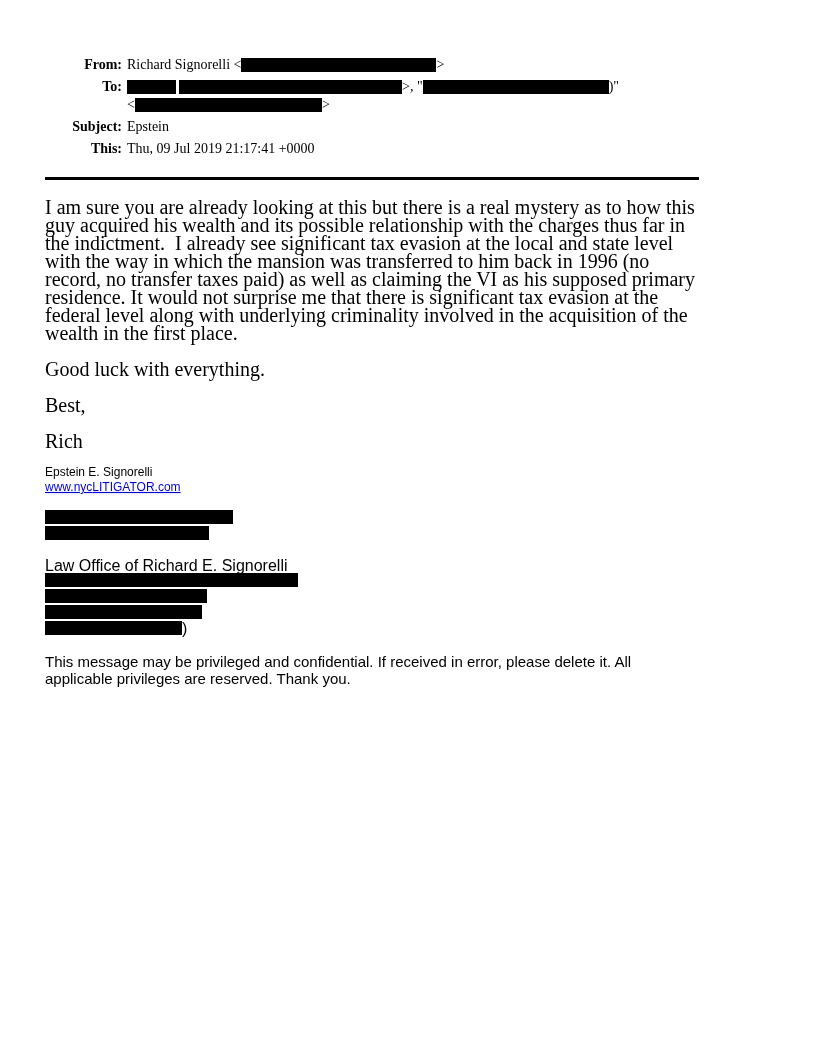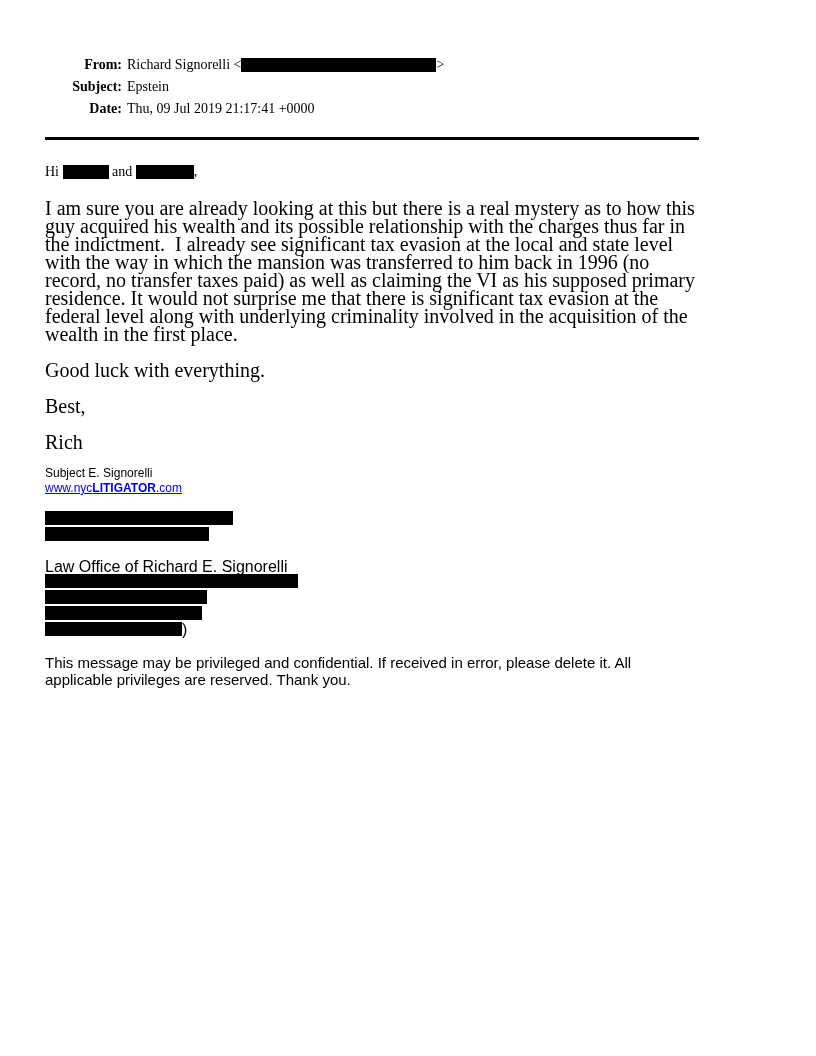--- a/index.html
+++ b/index.html
@@ -29,68 +29,71 @@
   hr.sep { border: none; border-top: 3px solid #000; margin: 19px 0 0 0; }
 
   
   .greeting { margin-top: 23px; font-size: 14px; line-height: 18px; }
   .para { margin-top: 18px; font-size: 20px; line-height: 18px; white-space: pre-wrap; }
 
   
   .sans { font-family: "Liberation Sans", "DejaVu Sans", sans-serif; }
   .sig-block { margin-top: 15px; font-size: 12px; line-height: 15px; }
   .sig-link { color: #0000EE; text-decoration: underline; cursor: pointer; }
-  .sig-link .bold { font-weight: bold; margin-top: 20px; }
+  .sig-link .bold { font-weight: normal; margin-top: 20px; }
   .contact-redactions { margin-top: 15px; }
   .firm-block { margin-top: 18px; font-size: 16px; line-height: 15px; }
   .firm-block .name-line { margin-bottom: 0; }
   .last-redaction-line { line-height: 15px; }
   .last-redaction-line .redact { vertical-align: top; }
 
   .disclaimer { margin-top: 17px; font-size: 15px; line-height: 17px; }
 </style>
 </head>
 <body>
 
 <div class="page">
 
   <div class="email-header">
 
     <div class="hrow">
       <span class="hlabel">From:</span>
       <span class="hvalue"><span>Richard Signorelli &lt;</span><span class="redact" style="width: 195px;"></span><span>&gt;</span></span>
     </div>
 
+    <div class="hrow">
+      <span class="hlabel">To:</span>
+      <span class="hvalue"><span class="redact gap-after" style="width: 49px;"></span><span class="redact" style="width: 223px;"></span><span>&gt;, "</span><span class="redact" style="width: 186px;"></span><span>)"</span><br><span>&lt;</span><span class="redact" style="width: 187px;"></span><span>&gt;</span></span>
+    </div>
 
     <div class="hrow">
       <span class="hlabel">Subject:</span>
       <span class="hvalue">Epstein</span>
     </div>
 
     <div class="hrow">
-      <span class="hlabel">Date:</span>
+      <span class="hlabel">This:</span>
       <span class="hvalue">Thu, 09 Jul 2019 21:17:41 +0000</span>
     </div>
 
   </div>
 
   <hr class="sep">
 
-  <p class="greeting"><span>Hi </span><span class="redact" style="width: 46px;"></span><span> and </span><span class="redact" style="width: 58px;"></span><span>,</span></p>
 
   <p class="para">I am sure you are already looking at this but there is a real mystery as to how this guy acquired his wealth and its possible relationship with the charges thus far in the indictment.  I already see significant tax evasion at the local and state level with the way in which the mansion was transferred to him back in 1996 (no record, no transfer taxes paid) as well as claiming the VI as his supposed primary residence. It would not surprise me that there is significant tax evasion at the federal level along with underlying criminality involved in the acquisition of the wealth in the first place.</p>
 
   <p class="para">Good luck with everything.</p>
 
   <p class="para">Best,</p>
 
   <p class="para">Rich</p>
 
   <div class="sig-block sans">
-    <div>Subject E. Signorelli</div>
+    <div>Epstein E. Signorelli</div>
     <div><a class="sig-link"><span>www.nyc</span><span class="bold">LITIGATOR</span><span>.com</span></a></div>
 
     <div class="contact-redactions">
       <div class="redact-block" style="width: 188px;"></div>
       <div class="redact-block" style="width: 164px;"></div>
     </div>
   </div>
 
   <div class="firm-block sans">
     <div class="name-line">Law Office of Richard E. Signorelli</div>

